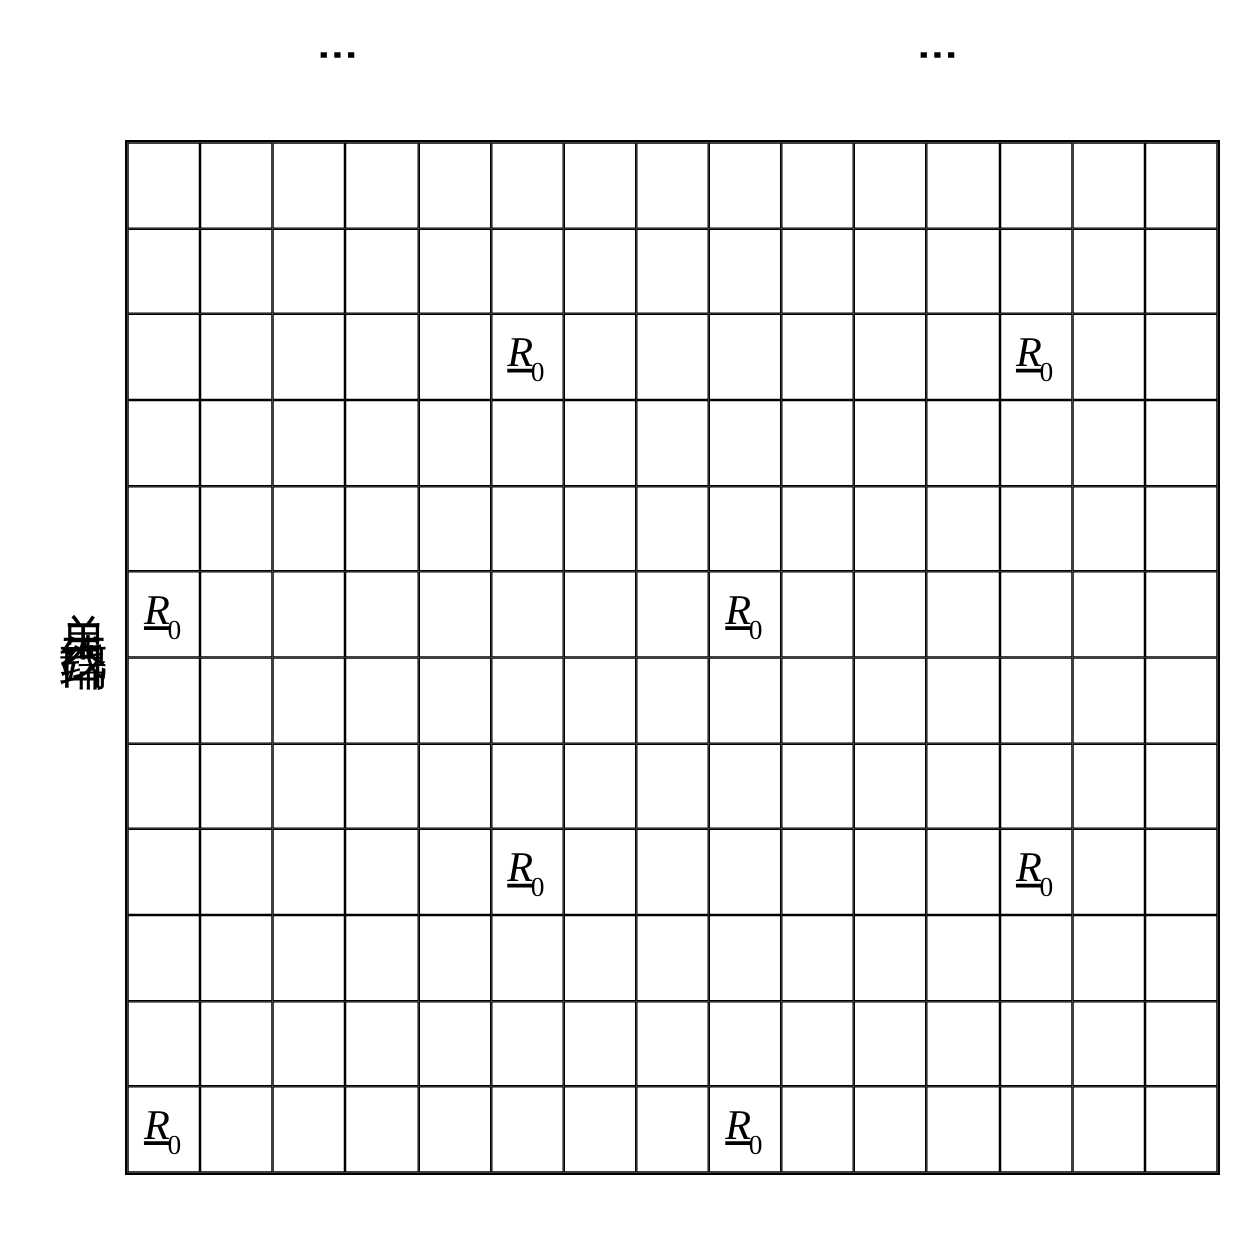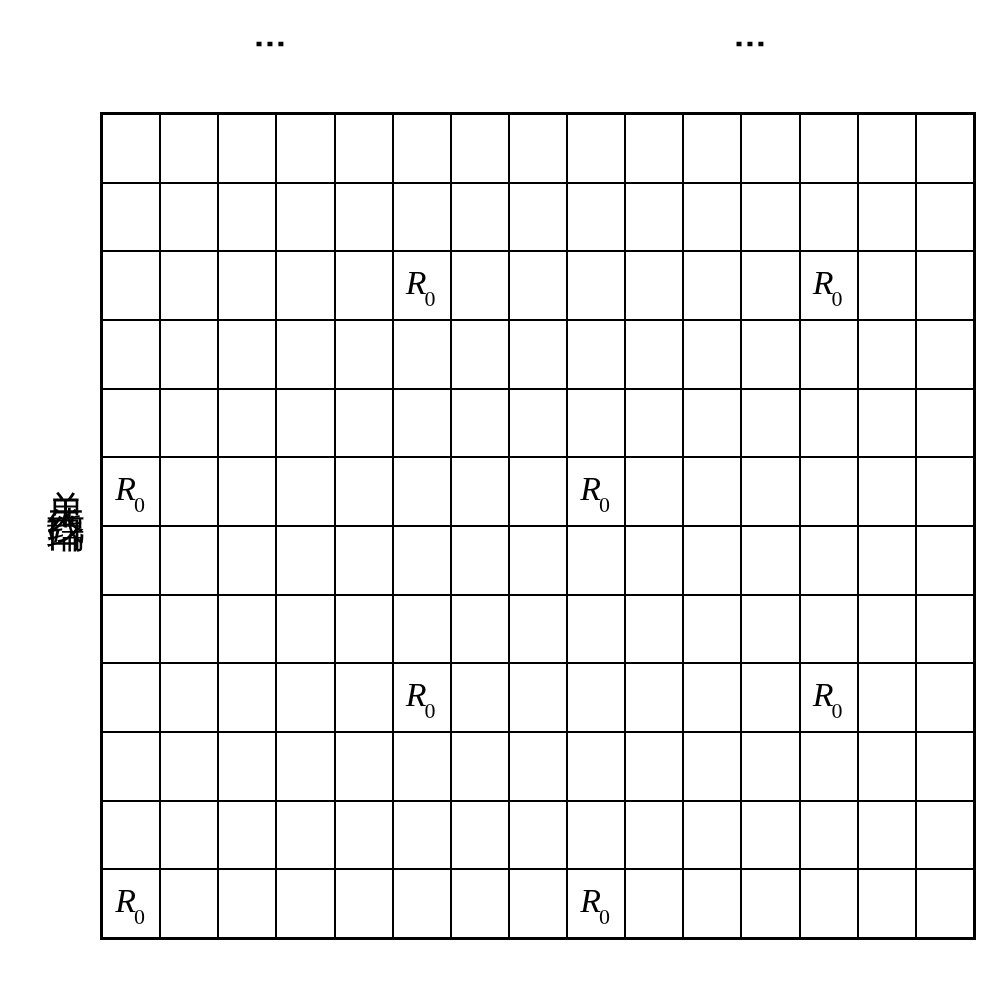--- a/index.html
+++ b/index.html
@@ -56,20 +56,21 @@
     .grid {
       position: absolute;
       left: 100px;
       top: 112px;
       width: 876px;
       height: 828px;
       border: 2px solid black;
       display: grid;
       grid-template-columns: repeat(15, 1fr);
       grid-template-rows: repeat(12, 1fr);
+      text-decoration: underline;
     }
     
     .cell {
       border: 1px solid black;
       display: flex;
       align-items: center;
       justify-content: center;
       position: relative;
     }
     

